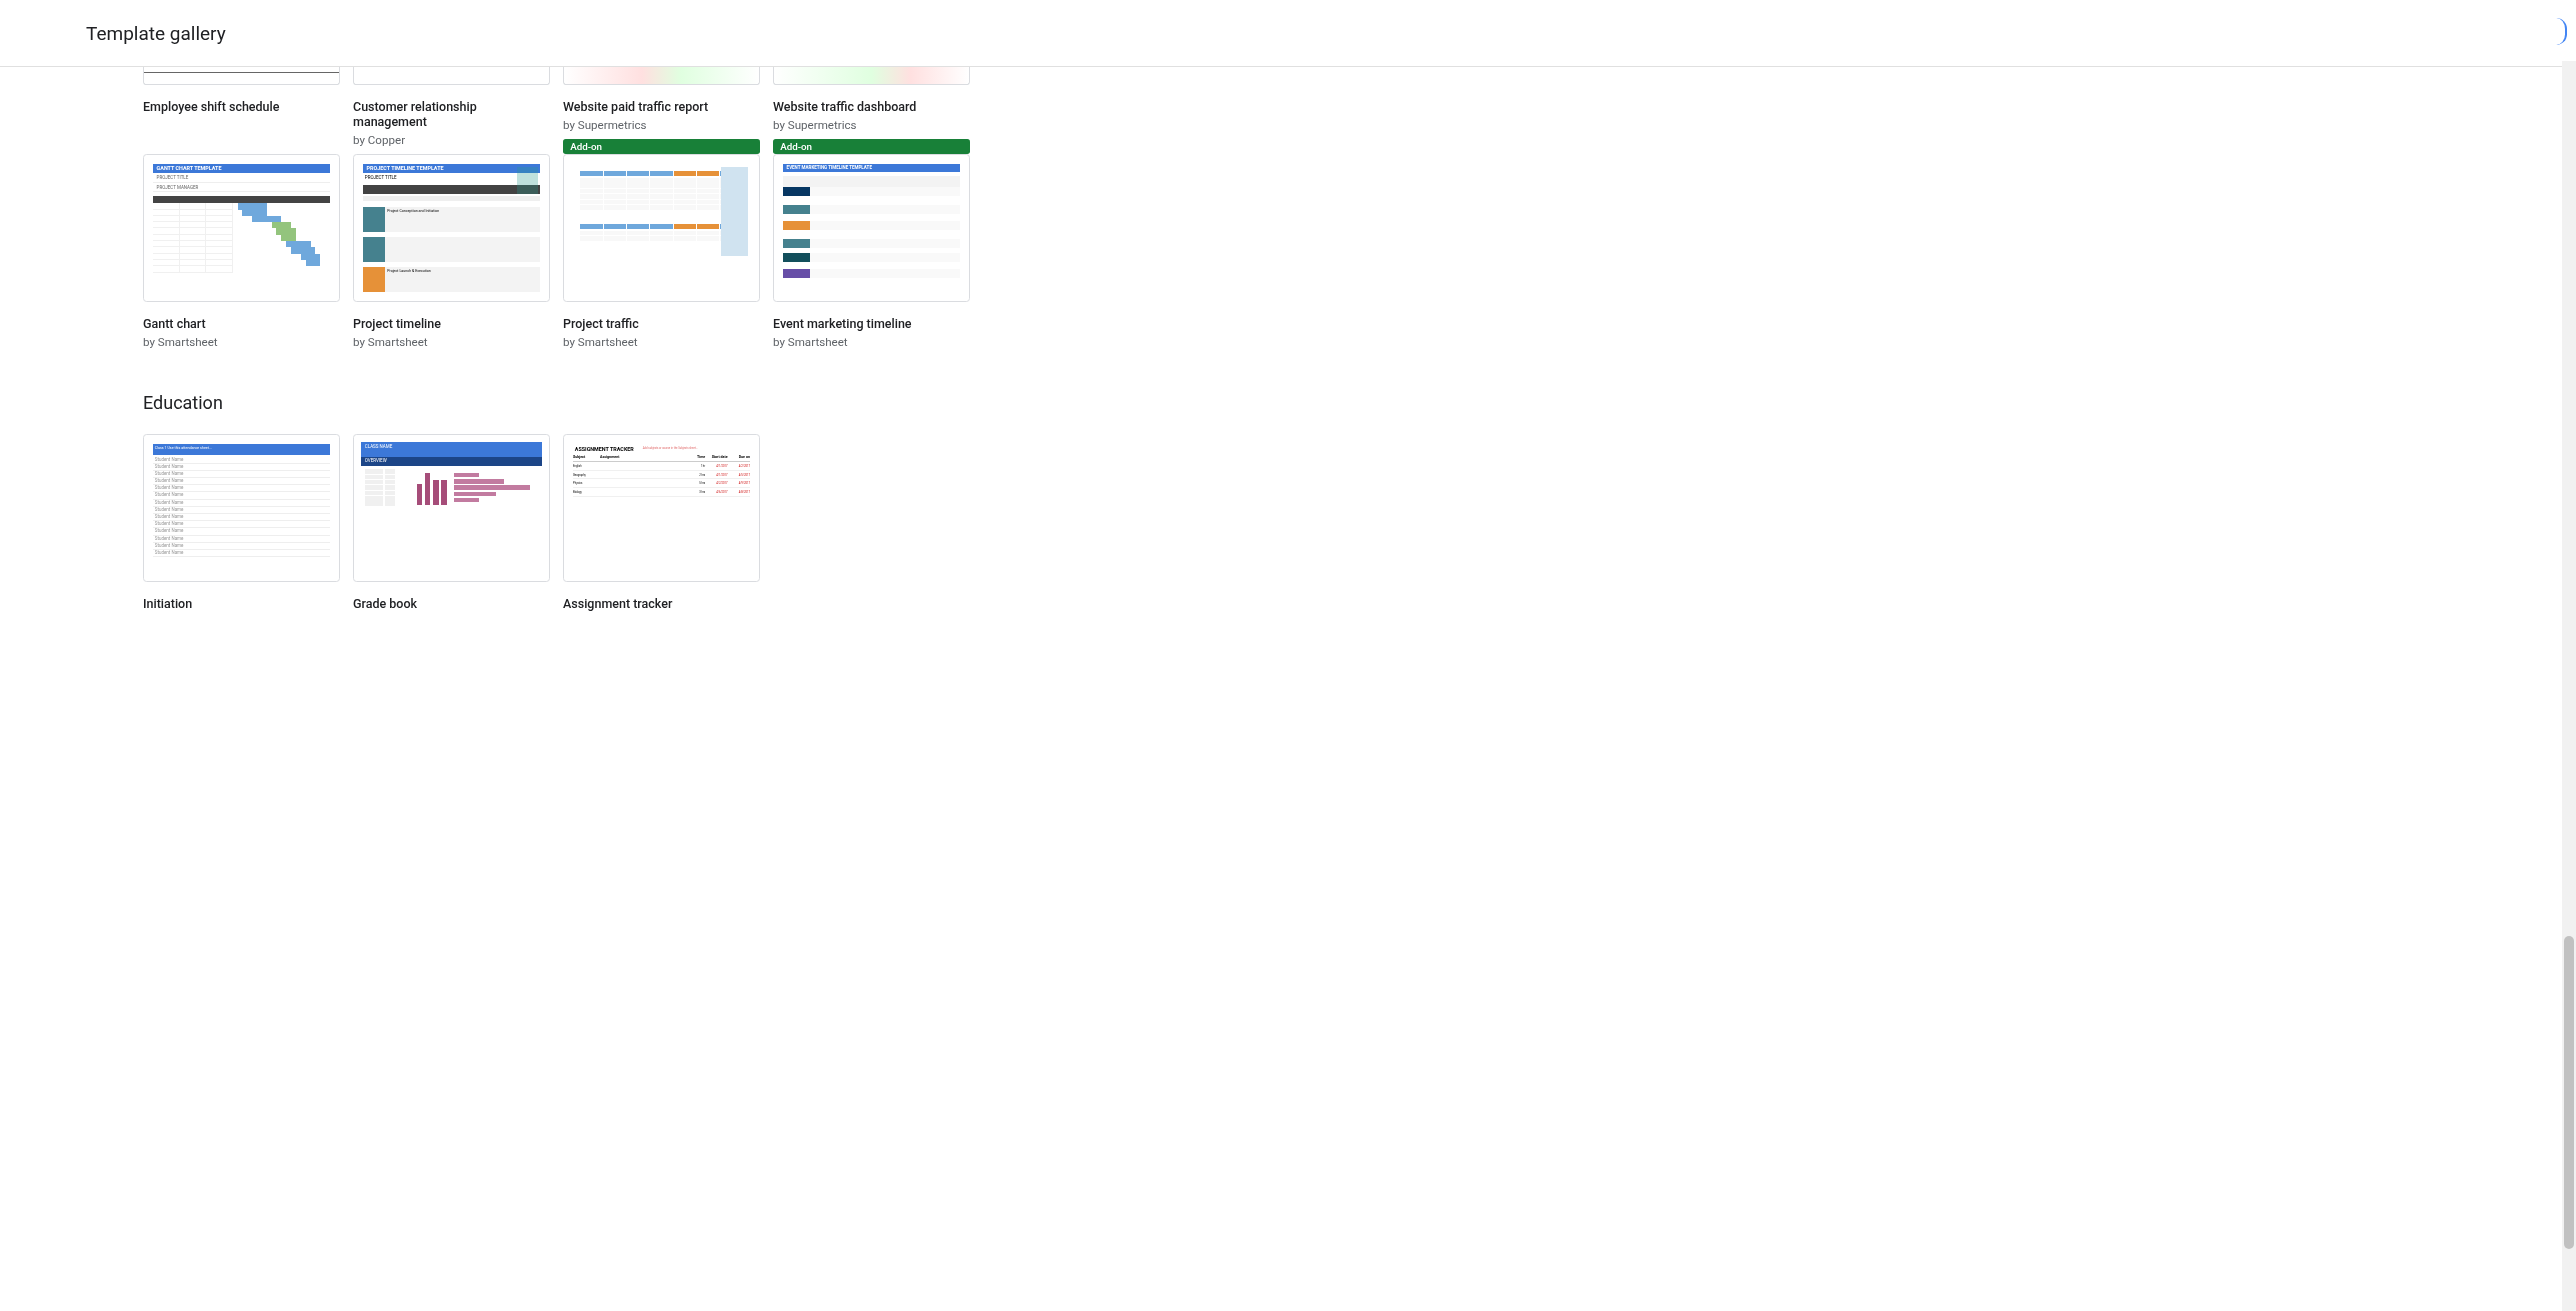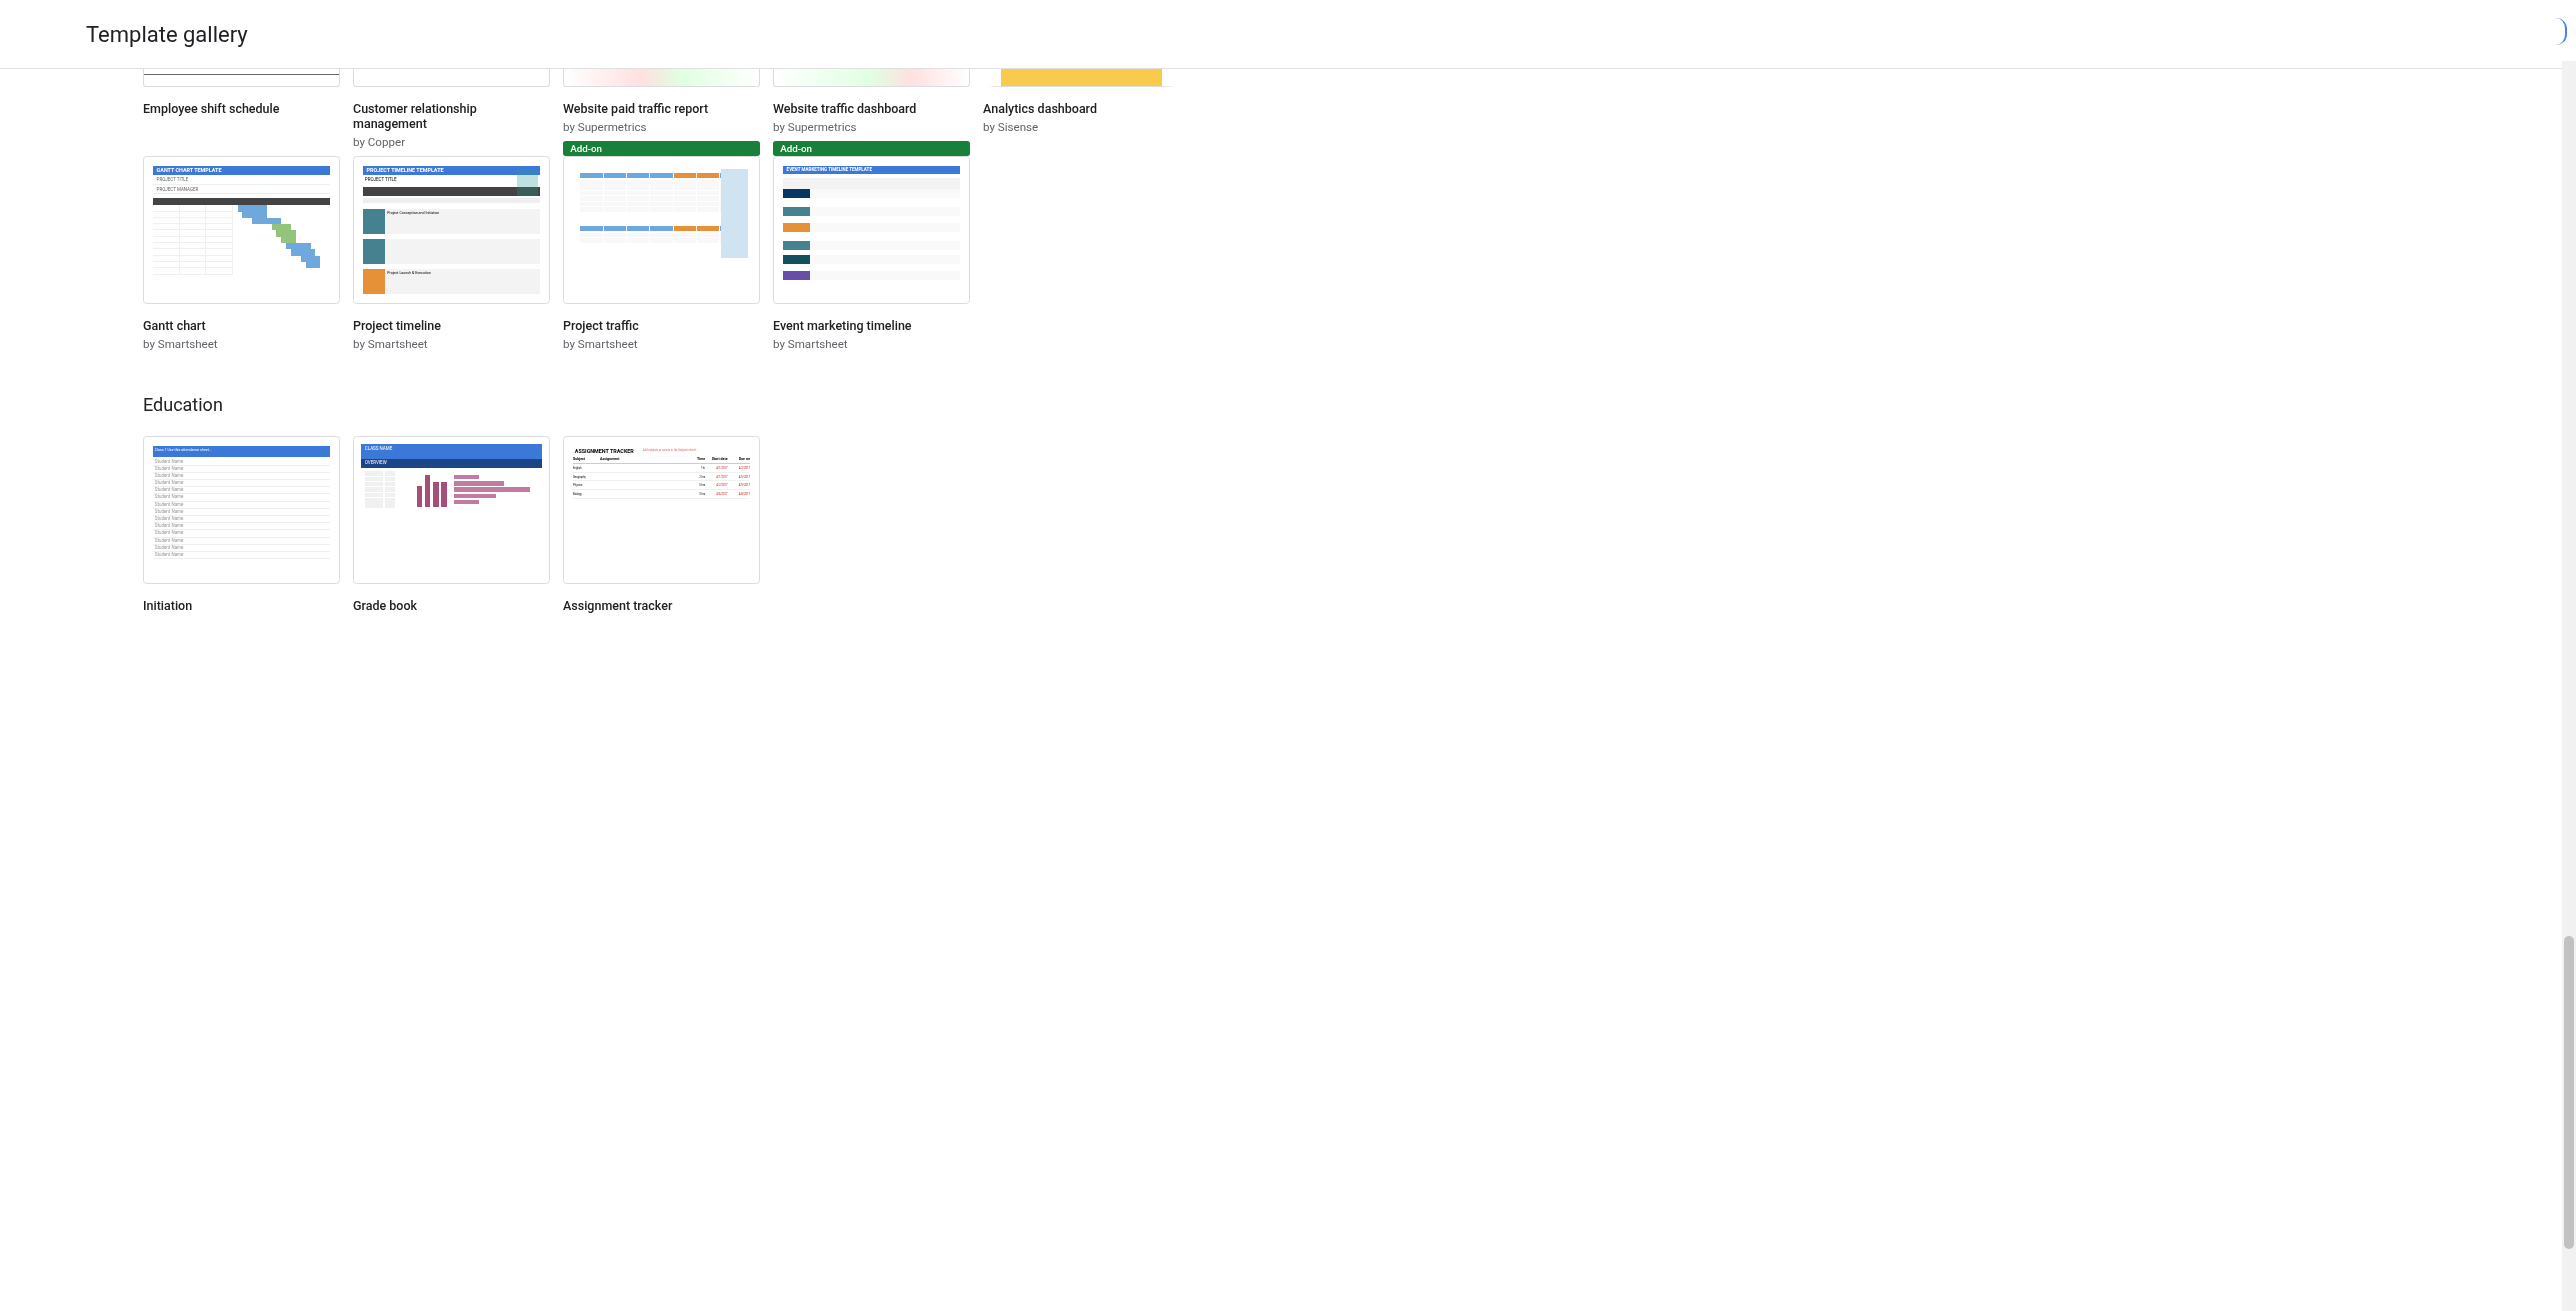--- a/index.html
+++ b/index.html
@@ -17,21 +17,21 @@
     .header {
       padding: 21.5px 86px;
       border-bottom: 0.9px solid #e0e0e0;
       position: relative;
       display: flex;
       align-items: center;
       justify-content: space-between;
     }
     
     .header-title {
-      font-size: 22px;
+      font-size: 19px;
       color: #202124;
       font-weight: 400;
     }
     
     .close-area {
       position: absolute;
       right: 9px;
       top: 18px;
       width: 18px;
       height: 27px;
@@ -282,27 +282,20 @@
       <div class="addon-badge">Add-on</div>
     </div>
     <div class="card-wrapper">
       <div class="card-thumb partial partial-dashboard"></div>
       <div class="card-title">Website traffic dashboard</div>
       <div class="card-author">
         <span class="by">by </span><span class="name">Supermetrics</span>
       </div>
       <div class="addon-badge">Add-on</div>
     </div>
-    <div class="card-wrapper">
-      <div class="card-thumb partial partial-analytics"></div>
-      <div class="card-title">Analytics dashboard</div>
-      <div class="card-author">
-        <span class="by">by </span><span class="name">Sisense</span>
-      </div>
-    </div>
   </div>
 
   <div class="cards-row">
 
     <div class="card-wrapper">
       <div class="card-thumb">
         <div class="thumb-inner">
           <div class="gantt-header">GANTT CHART TEMPLATE</div>
           <div class="gantt-meta">PROJECT TITLE</div>
           <div class="gantt-meta">PROJECT MANAGER</div>

